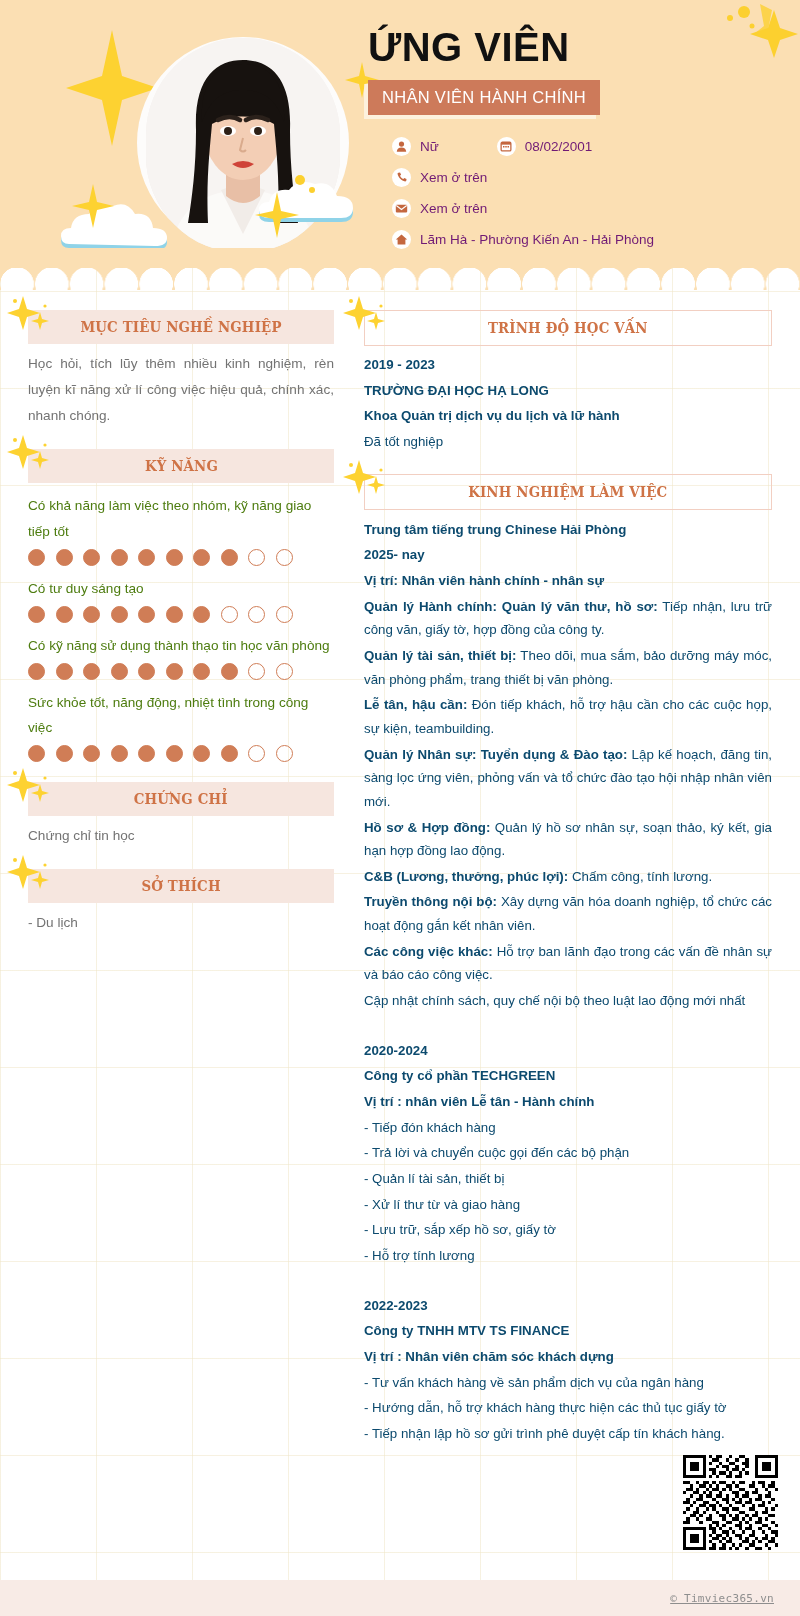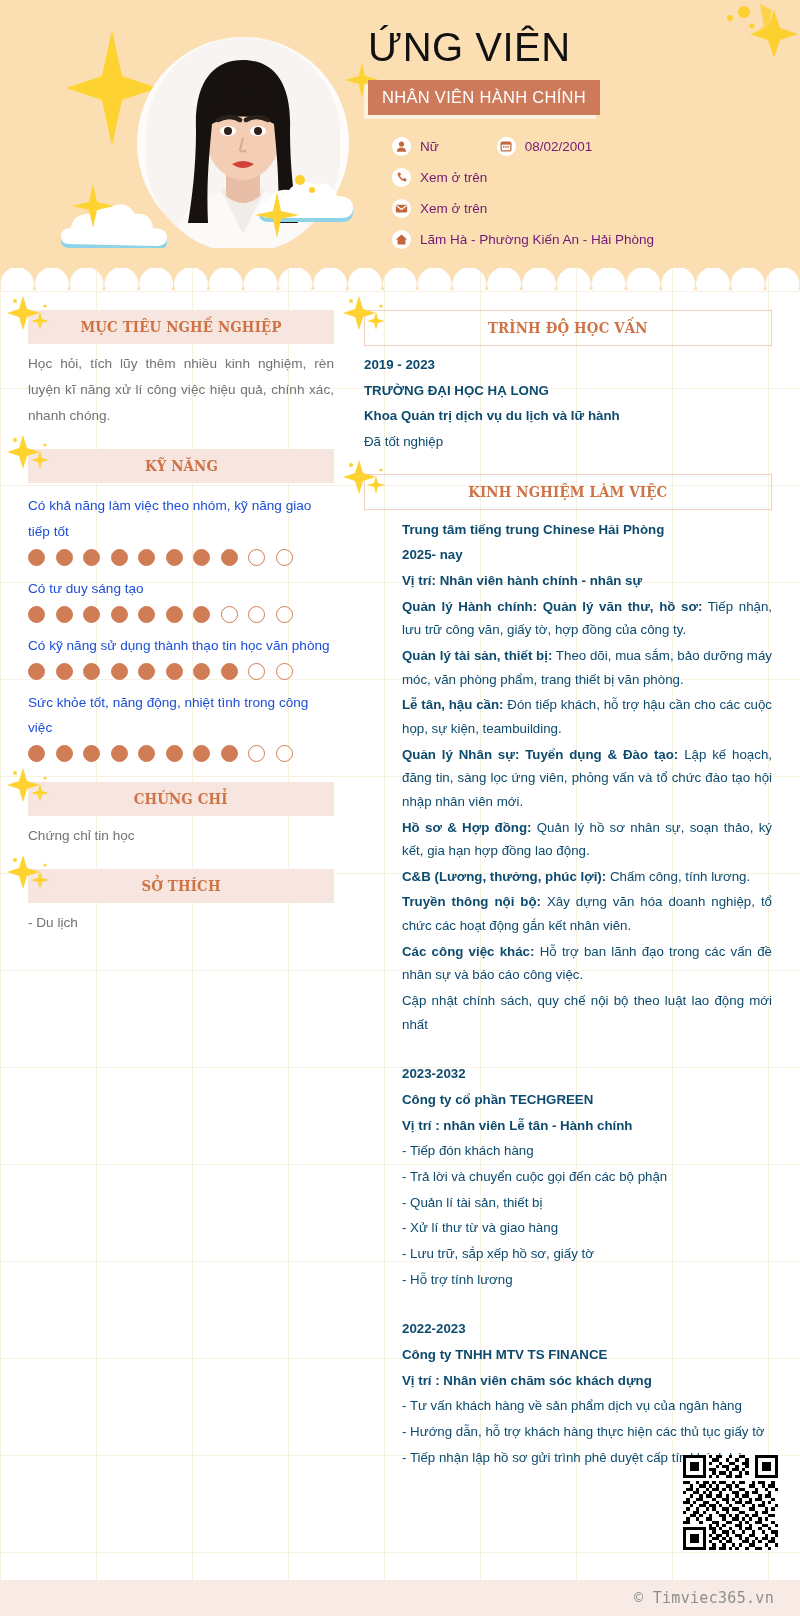--- a/index.html
+++ b/index.html
@@ -82,21 +82,21 @@
   
   .spark { position: absolute; }
 
   .name-block {
     position: absolute;
     left: 368px; top: 25px;
     width: 420px;
   }
   .name {
     font-size: 40px;
-    font-weight: normal;
+    font-weight: bold;
     letter-spacing: .5px;
     color: #111111;
     line-height: 1.1;
   }
   .job-badge {
     display: inline-block;
     margin-top: 11px;
     background: #cd7a5a;
     color: #ffffff;
     font-size: 16.5px;
@@ -172,35 +172,35 @@
     margin-top: 7px;
     text-align: justify;
   }
   .body-text.left { text-align: left; }
 
   
   .skill { margin-top: 10px; }
   .skill-label {
     font-size: 13.6px;
     line-height: 1.9;
-    color: #1d4ed8;
+    color: #4d7c0f;
   }
   .dots { display: flex; gap: 10.5px; margin-top: 4px; }
   .dot {
     width: 17px; height: 17px;
     border-radius: 50%;
     border: 1.4px solid #d07d56;
   }
   .dot.on { background: #d07d56; }
   .dot.off { background: transparent; }
 
   
   .r-text { font-size: 13.3px; line-height: 1.78; color: #0c4a6e; margin-top: 2px; }
   .r-bold { font-weight: bold; }
-  .r-block { margin-top: 8px; margin-left: 38px; }
+  .r-block { margin-top: 8px; }
   .r-just { text-align: justify; }
   .r-gap { height: 18px; }
 
   
   .qr {
     position: absolute;
     right: 22px; bottom: 66px;
     width: 95px; height: 95px;
     z-index: 3;
   }
@@ -210,23 +210,24 @@
     width: 800px; height: 36px;
     background: #f8ebe6;
     display: flex;
     align-items: center;
     justify-content: flex-end;
     padding-right: 26px;
     z-index: 2;
   }
   .footer-text {
     font-family: "DejaVu Sans Mono", monospace;
-    font-size: 15px;
+    font-size: 11px;
     color: #8e8e8e;
     letter-spacing: .3px;
+    text-decoration: underline;
   }
 </style>
 </head>
 <body>
 
 <div class="grid-bg"></div>
 
 <div class="page">
 
   <div class="header">
@@ -512,21 +513,21 @@
               <div class="r-text r-just"><span class="r-bold">Lễ tân, hậu cần:</span> Đón tiếp khách, hỗ trợ hậu cần cho các cuộc họp, sự kiện, teambuilding.</div>
               <div class="r-text r-just"><span class="r-bold">Quản lý Nhân sự: Tuyển dụng &amp; Đào tạo:</span> Lập kế hoạch, đăng tin, sàng lọc ứng viên, phỏng vấn và tổ chức đào tạo hội nhập nhân viên mới.</div>
               <div class="r-text r-just"><span class="r-bold">Hồ sơ &amp; Hợp đồng:</span> Quản lý hồ sơ nhân sự, soạn thảo, ký kết, gia hạn hợp đồng lao động.</div>
               <div class="r-text r-just"><span class="r-bold">C&amp;B (Lương, thưởng, phúc lợi):</span> Chấm công, tính lương.</div>
               <div class="r-text r-just"><span class="r-bold">Truyền thông nội bộ:</span> Xây dựng văn hóa doanh nghiệp, tổ chức các hoạt động gắn kết nhân viên.</div>
               <div class="r-text r-just"><span class="r-bold">Các công việc khác:</span> Hỗ trợ ban lãnh đạo trong các vấn đề nhân sự và báo cáo công việc.</div>
               <div class="r-text r-just">Cập nhật chính sách, quy chế nội bộ theo luật lao động mới nhất</div>
             </div>
             <div class="r-gap"></div>
             <div class="r-block">
-              <div class="r-text r-bold">2023-2032</div>
+              <div class="r-text r-bold">2020-2024</div>
               <div class="r-text r-bold">Công ty cổ phần TECHGREEN</div>
               <div class="r-text r-bold">Vị trí : nhân viên Lễ tân - Hành chính</div>
               <div class="r-text ">- Tiếp đón khách hàng</div>
               <div class="r-text ">- Trả lời và chuyển cuộc gọi đến các bộ phận</div>
               <div class="r-text ">- Quản lí tài sản, thiết bị</div>
               <div class="r-text ">- Xử lí thư từ và giao hàng</div>
               <div class="r-text "> - Lưu trữ, sắp xếp hồ sơ, giấy tờ</div>
               <div class="r-text "> - Hỗ trợ tính lương</div>
             </div>
             <div class="r-gap"></div>

